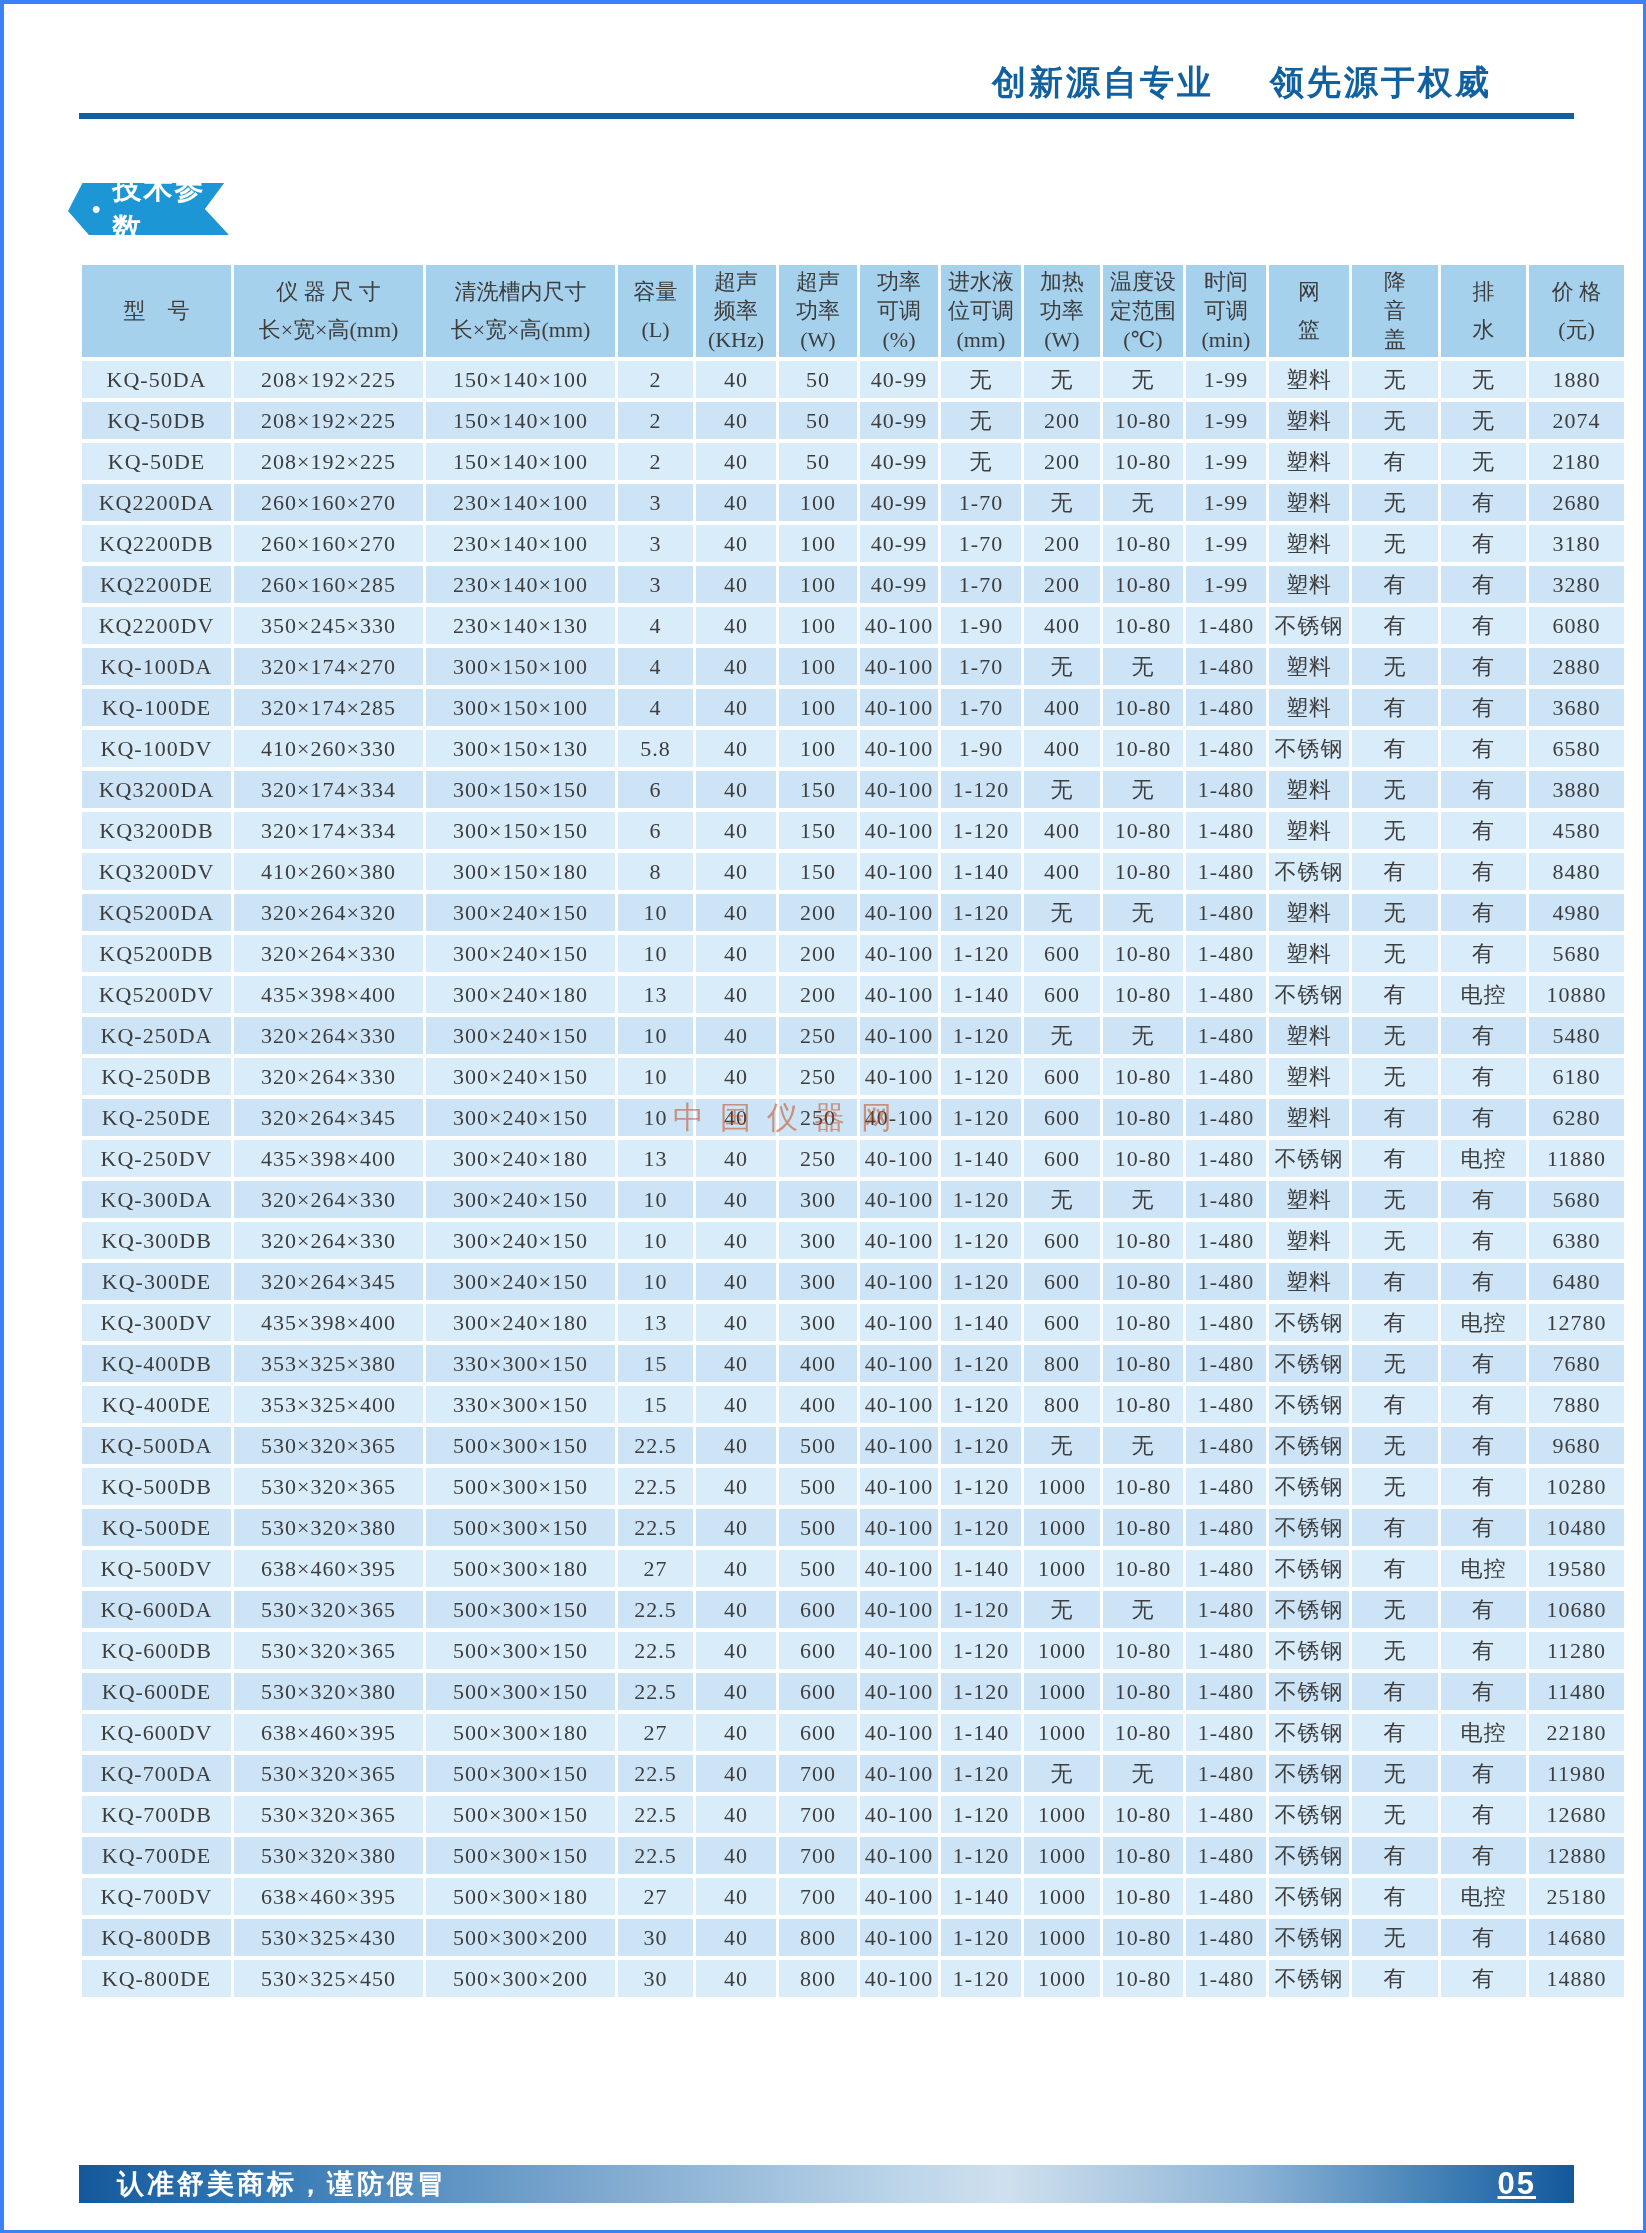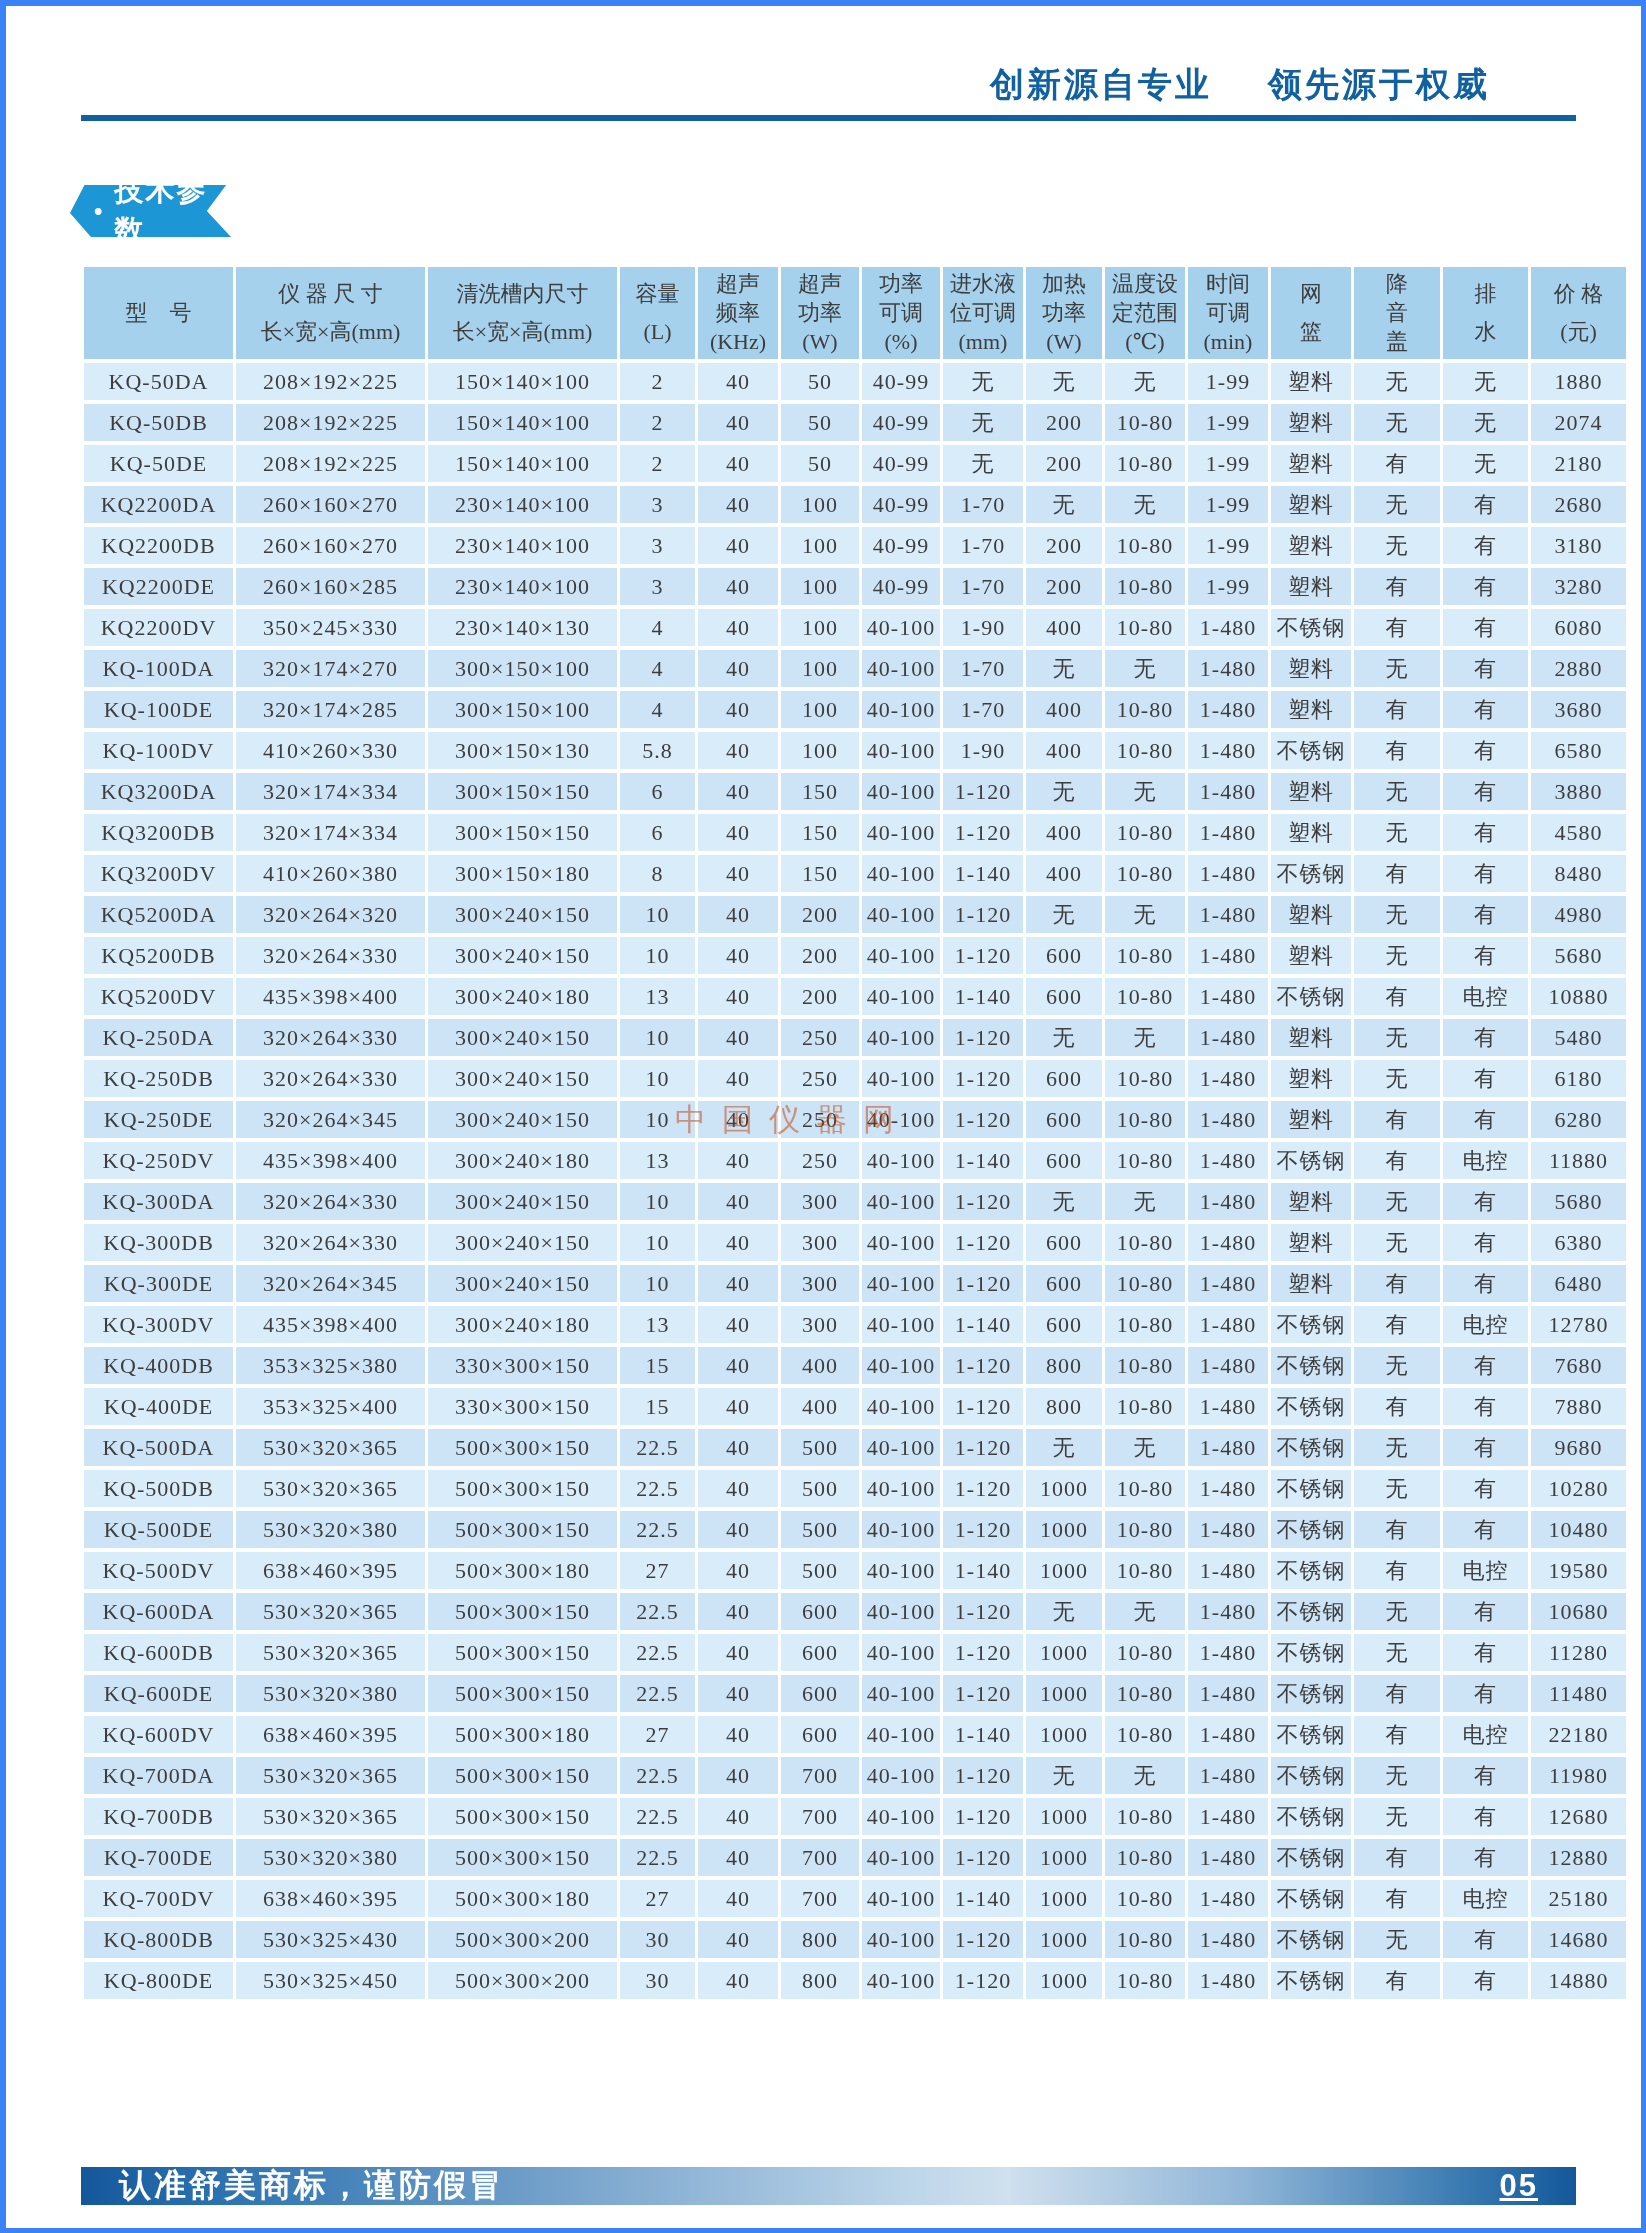--- a/index.html
+++ b/index.html
@@ -1,20 +1,20 @@
 <!DOCTYPE html>
 <html><head>
 <meta charset="utf-8">
 <style>
   html,body{margin:0;padding:0;background:#fff;}
   .page{
     position:relative;
     width:1647px;height:2234px;
     background:#ffffff;
-    border:6px solid #3b82f6;
+    border:4px solid #3b82f6;
     box-sizing:border-box;
     overflow:hidden;
     font-family:"Liberation Sans","DejaVu Sans",sans-serif;
   }
   .slogan{
     position:absolute;top:56px;right:151px;
     display:flex;gap:56px;
     font-size:34px;font-weight:bold;color:#11609f;
     letter-spacing:3px;white-space:nowrap;
   }
@@ -66,21 +66,21 @@
   .footer-bar{
     position:absolute;top:2161px;left:75px;
     width:1495px;height:38px;
     background:linear-gradient(to right,
       #14589b 0%, #2e74b1 10%, #7fa9cf 35%, #bcd5e9 55%,
       #cfe0ee 62%, #8fb5d7 78%, #3c7cb3 92%, #14589b 100%);
     display:flex;align-items:center;justify-content:space-between;
     padding:0 38px;box-sizing:border-box;
     color:#ffffff;font-weight:bold;
   }
-  .footer-bar .ftext{font-size:32px;letter-spacing:3px;}
+  .footer-bar .ftext{font-size:27px;letter-spacing:3px;}
   .footer-bar .pnum{font-size:31px;letter-spacing:2px;text-decoration:underline;}
 </style>
 </head>
 <body>
 
 <div class="page">
 
   <div class="slogan">
     <span>创新源自专业</span>
     <span>领先源于权威</span>

